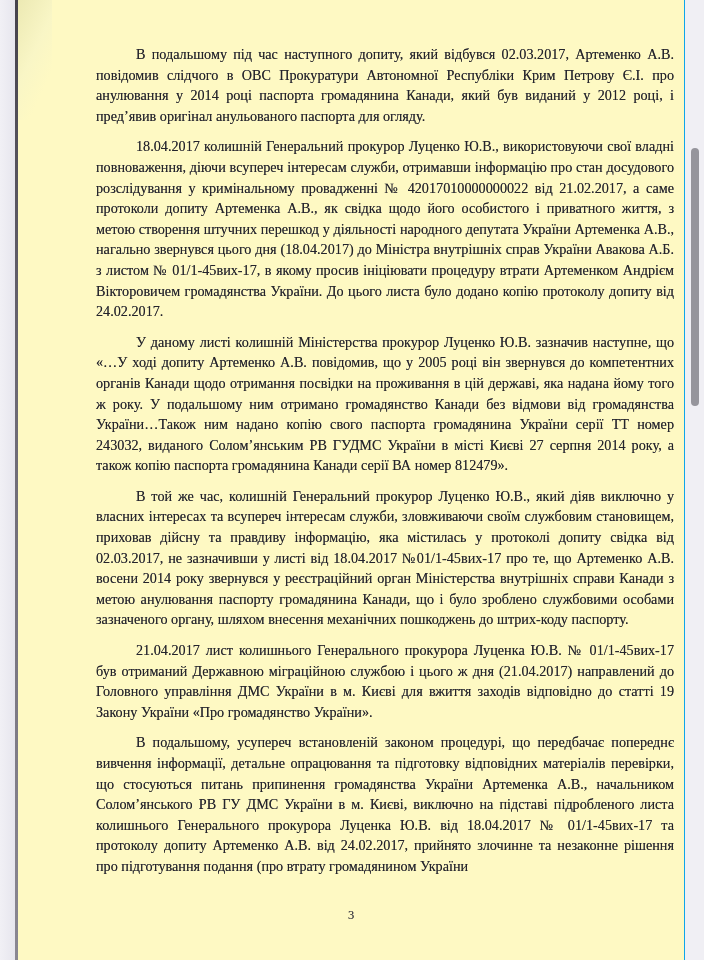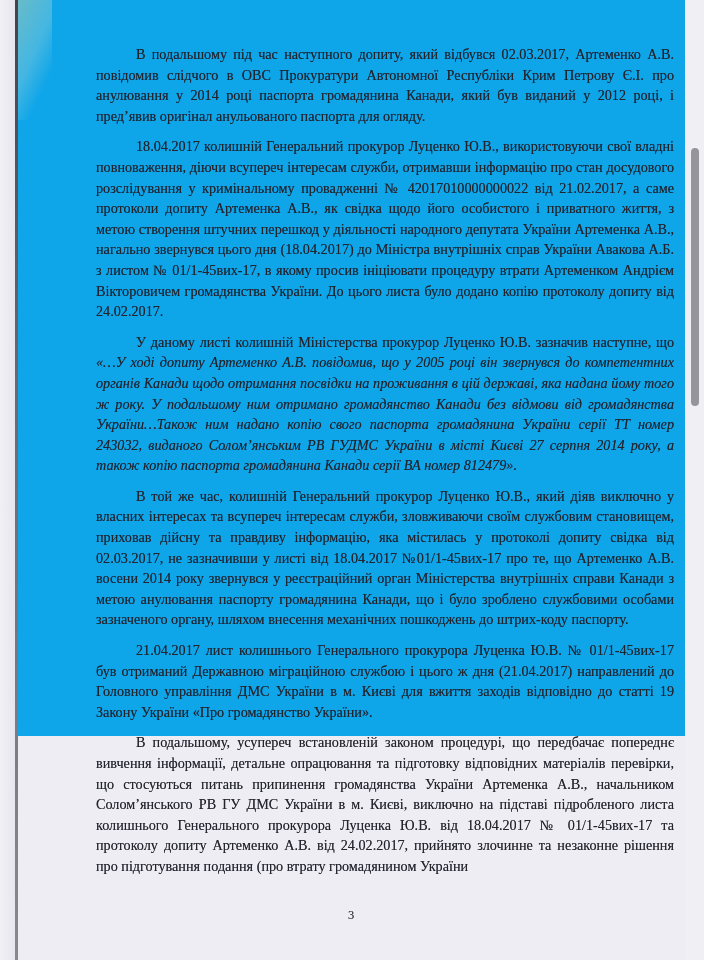--- a/index.html
+++ b/index.html
@@ -13,22 +13,22 @@
   
   .left-strip{
     position:absolute;left:0;top:0;width:15px;height:960px;
     background:linear-gradient(to right,#f1f0f5,#e7e6ee);
   }
   .edge-line{
     position:absolute;left:15px;top:0;width:3px;height:960px;
     background:linear-gradient(to bottom,#45424c,#6b6873 40%,#8a8792);
   }
   .page{
-    position:absolute;left:18px;top:0;width:666px;height:736px;
-    background:#0ea5e9;
+    position:absolute;left:18px;top:0;width:666px;height:960px;
+    background:#fef9c3;
     border-right:1px solid #0ea5e9;
   }
   .scan-streak{
     position:absolute;left:0;top:0;width:34px;height:120px;
     background:linear-gradient(115deg,rgba(214,214,160,.45),rgba(233,236,205,.25) 45%,rgba(255,255,255,0) 75%);
     pointer-events:none;
   }
   .right-strip{
     position:absolute;right:0;top:0;width:19px;height:960px;
     background:#f0eff4;
@@ -44,21 +44,21 @@
   .doc-body{
     position:absolute;left:78px;top:44px;width:578px;
     color:#24242c;
     font-size:14.2px;
     line-height:20.6px;
     text-align:justify;
     text-shadow:0 0 .5px rgba(20,20,40,.55);
   }
   .doc-body p{margin:10px 0 0 0;text-indent:40px;}
   .doc-body p:first-child{margin-top:0;}
-  .quote{font-style:italic;}
+  .quote{}
   .page-number{
     position:absolute;left:18px;top:908px;width:666px;
     text-align:center;
     color:#3a3a42;
     font-size:12.5px;
     text-shadow:0 0 .5px rgba(20,20,40,.5);
   }
 </style>
 </head>
 <body>

